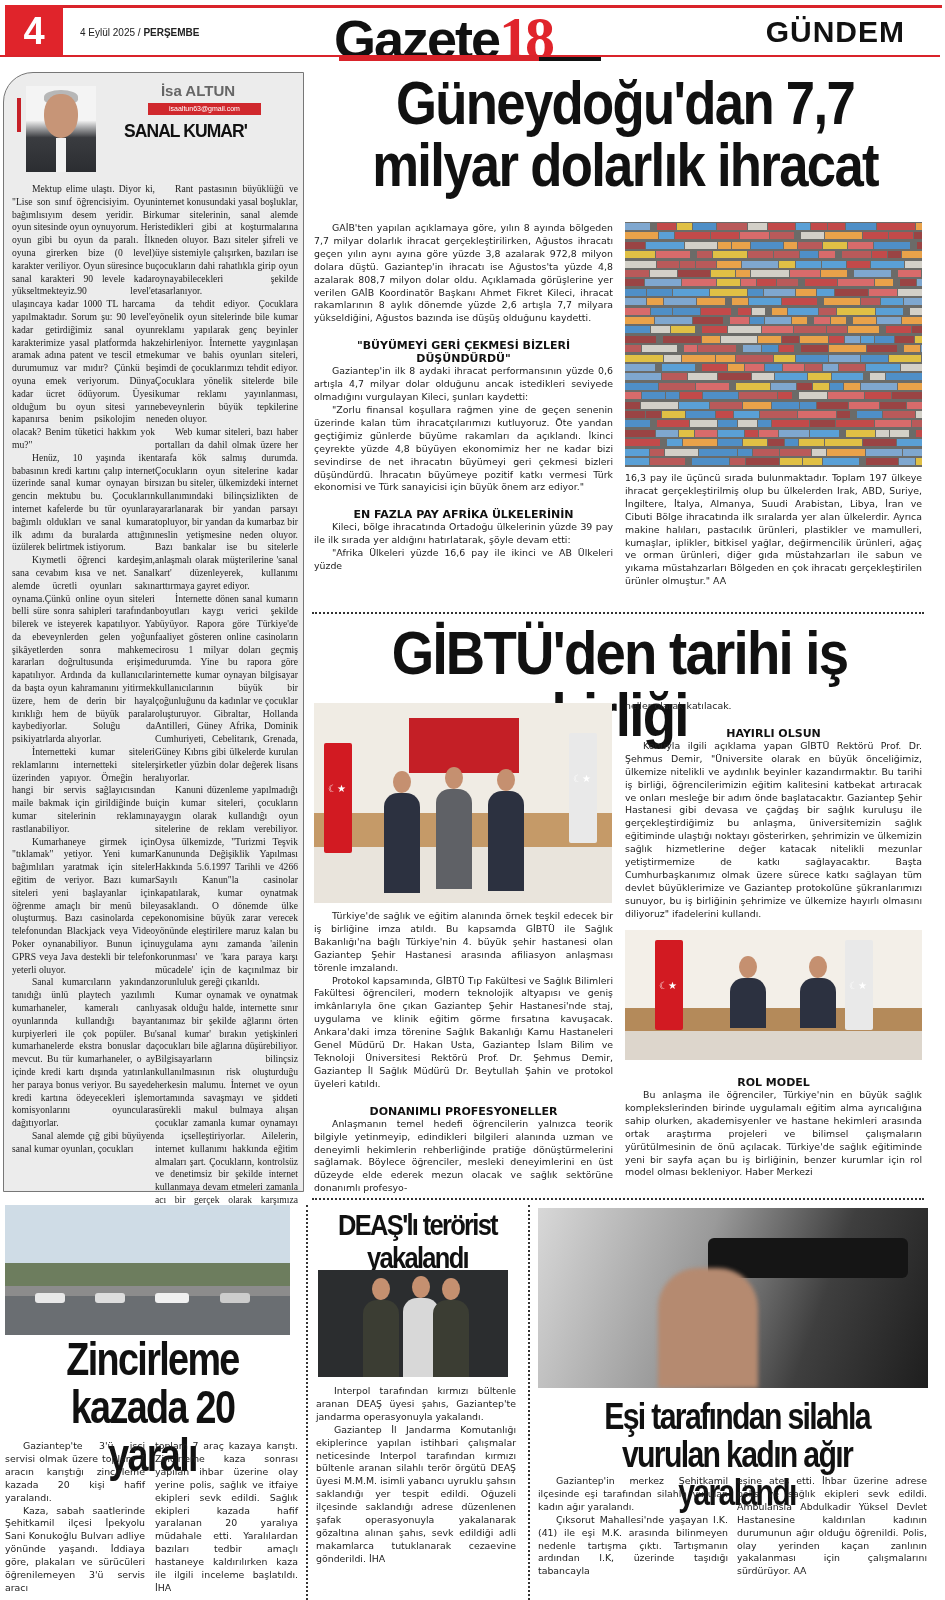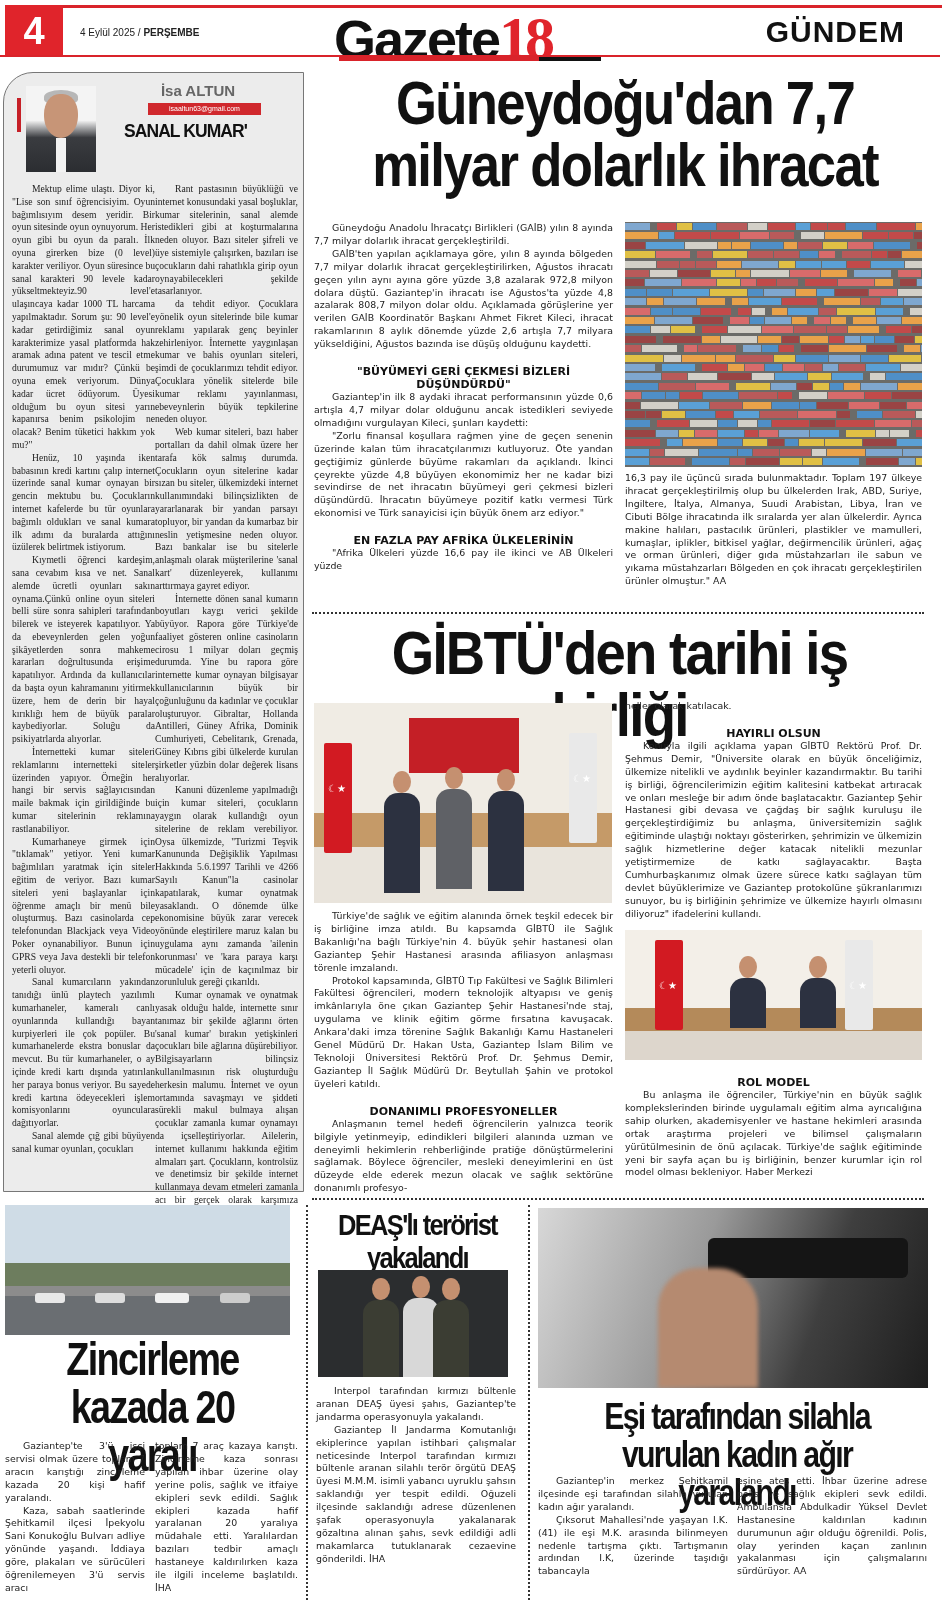--- a/index.html
+++ b/index.html
@@ -114,26 +114,26 @@
     <p>Kumar oynamak ve oynatmak yasak olduğu halde, internette sınır tanımaz bir şekilde ağlarını örten 'sanal kumar' bırakın yetişkinleri çocukları bile ağlarına düşürebiliyor. Bilgisayarların bilinçsiz kullanılmasının risk oluşturduğu herkesin malumu. İnternet ve oyun ortamında savaşmayı ve şiddeti sürekli makul bulmaya alışan çocuklar zamanla kumar oynamayı da içselleştiriyorlar. Ailelerin, internet kullanımı hakkında eğitim almaları şart. Çocukların, kontrolsüz ve denetimsiz bir şekilde internet kullanmaya devam etmeleri zamanla acı bir gerçek olarak karşımıza çıkıyor.</p>
   </div>
 </section>
 
 <article>
   <h1 class="hl hl-main">
     <div>Güneydoğu'dan 7,7</div>
     <div>milyar dolarlık ihracat</div>
   </h1>
   <div class="txt" style="left:314px; top:222px; width:299px;">
-    <p>Güneydoğu Anadolu İhracatçı Birlikleri (GAİB) yılın 8 ayında 7,7 milyar dolarlık ihracat gerçekleştirildi.</p>
     <p>GAİB'ten yapılan açıklamaya göre, yılın 8 ayında bölgeden 7,7 milyar dolarlık ihracat gerçekleştirilirken, Ağustos ihracatı geçen yılın aynı ayına göre yüzde 3,8 azalarak 972,8 milyon dolara düştü. Gaziantep'in ihracatı ise Ağustos'ta yüzde 4,8 azalarak 808,7 milyon dolar oldu. Açıklamada görüşlerine yer verilen GAİB Koordinatör Başkanı Ahmet Fikret Kileci, ihracat rakamlarının 8 aylık dönemde yüzde 2,6 artışla 7,7 milyara yükseldiğini, Ağustos bazında ise düşüş olduğunu kaydetti.</p>
     <p class="sub" style="margin-top:14px;">"BÜYÜMEYİ GERİ ÇEKMESİ BİZLERİ DÜŞÜNDÜRDÜ"</p>
     <p>Gaziantep'in ilk 8 aydaki ihracat performansının yüzde 0,6 artışla 4,7 milyar dolar olduğunu ancak istedikleri seviyede olmadığını vurgulayan Kileci, şunları kaydetti:</p>
     <p>"Zorlu finansal koşullara rağmen yine de geçen senenin üzerinde kalan tüm ihracatçılarımızı kutluyoruz. Öte yandan geçtiğimiz günlerde büyüme rakamları da açıklandı. İkinci çeyrekte yüzde 4,8 büyüyen ekonomimiz her ne kadar bizi sevindirse de net ihracatın büyümeyi geri çekmesi bizleri düşündürdü. İhracatın büyümeye pozitif katkı vermesi Türk ekonomisi ve Türk sanayicisi için büyük önem arz ediyor."</p>
     <p class="sub" style="margin-top:14px;">EN FAZLA PAY AFRİKA ÜLKELERİNİN</p>
+    <p>Kileci, bölge ihracatında Ortadoğu ülkelerinin yüzde 39 pay ile ilk sırada yer aldığını hatırlatarak, şöyle devam etti:</p>
     <p>"Afrika Ülkeleri yüzde 16,6 pay ile ikinci ve AB Ülkeleri yüzde</p>
   </div>
   <div class="photo containers" id="containers">
       <div class="row" style="top: 0px;">
         <span style="position: absolute; top: 1px; height: 7px; left: 0px; width: 25px; background: rgb(127, 167, 207);"></span>
         <span style="position: absolute; top: 1px; height: 7px; left: 32px; width: 19px; background: rgb(194, 74, 74);"></span>
         <span style="position: absolute; top: 1px; height: 7px; left: 52px; width: 15px; background: rgb(224, 192, 69);"></span>
         <span style="position: absolute; top: 1px; height: 7px; left: 68px; width: 23px; background: rgb(79, 143, 199);"></span>
         <span style="position: absolute; top: 1px; height: 7px; left: 92px; width: 30px; background: rgb(185, 90, 90);"></span>
         <span style="position: absolute; top: 1px; height: 7px; left: 123px; width: 19px; background: rgb(211, 208, 200);"></span>

